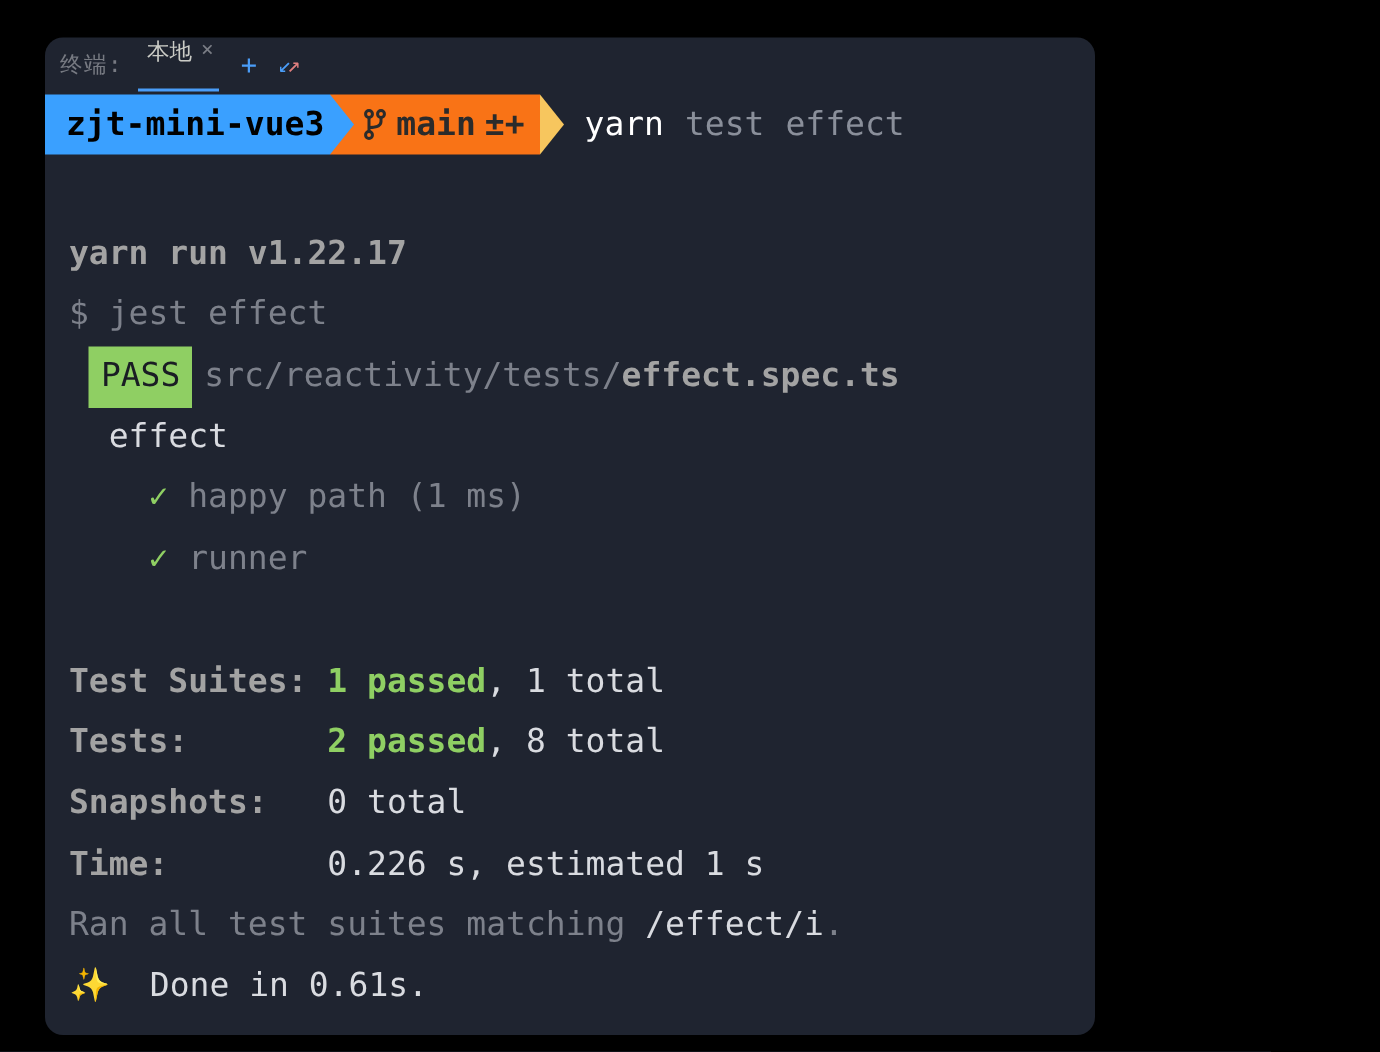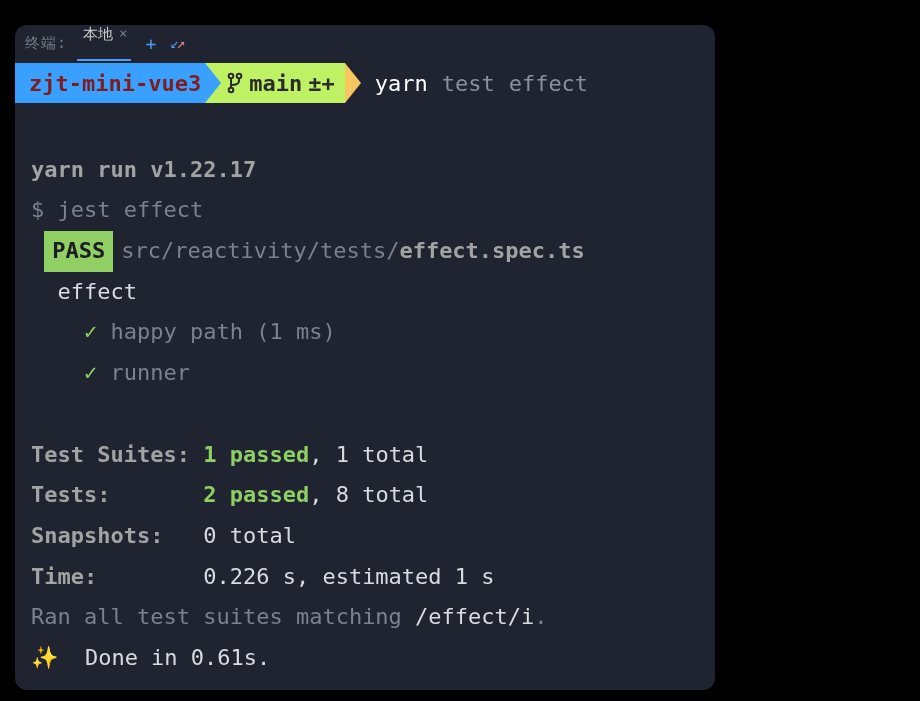--- a/index.html
+++ b/index.html
@@ -6,21 +6,21 @@
   html, body { margin: 0; padding: 0; }
   body {
     background: #000;
     width: 920px;
     height: 701px;
     font-family: "SF Mono", "Menlo", "Consolas", "DejaVu Sans Mono", monospace;
     overflow: hidden;
   }
   .frame {
     position: absolute;
-    left: 15px; top: 25px;
+    left: 30px; top: 25px;
     width: 700px; height: 665px;
     background: #1f2430;
     border-radius: 12px;
     overflow: hidden;
     color: #cbccc6;
   }
   
   .titlebar {
     display: flex;
     align-items: center;
@@ -49,27 +49,27 @@
   .prompt-row {
     display: flex; align-items: stretch;
     height: 40px;
     font-size: 22px;
     margin-top: 2px;
   }
   .seg { display: flex; align-items: center; position: relative; white-space: pre; }
   .seg-pad { padding: 0 12px 0 12px; }
   .seg-blue {
     background: #3aa0ff;
-    color: #7f1d1d;
+    color: #000000;
     font-weight: 600;
     padding-left: 14px;
     padding-right: 4px;
   }
   .seg-yellow {
-    background: #bef264;
+    background: #f97316;
     color: #2b2b2b;
     font-weight: 600;
     padding-left: 0;
     padding-right: 4px;
   }
   .chev {
     width: 0; height: 0;
     border-top: 20px solid transparent;
     border-bottom: 20px solid transparent;
   }
@@ -90,21 +90,21 @@
     white-space: pre;
   }
   .bold  { font-weight: 700; color: #a3a3a3; }
   .dim   { color: #7d818b; }
   .greenb{ color: #8fcf63; font-weight: 700; }
   .white { color: #d9dbe0; }
   .pass-badge {
     display: inline-block;
     background: #8fcf63;
     color: #1a1d24;
-    font-weight: 700;
+    font-weight: 400;
     padding: 0 8px;
     margin-right: 8px;
   }
   .check { color: #8fcf63; }
   .sparkle { color: #f0d97a; }
 </style>
 </head>
 <body>
 
 <div class="frame">

